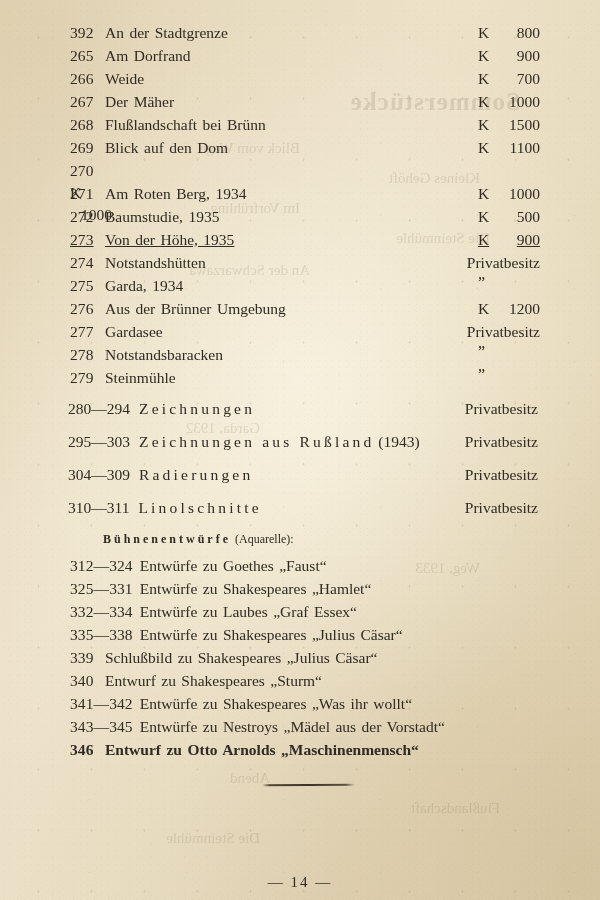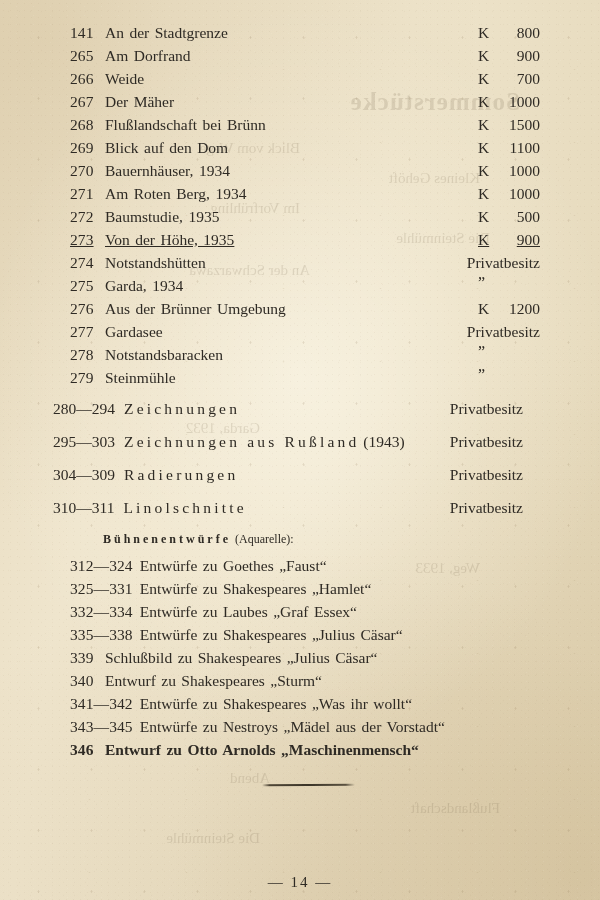--- a/index.html
+++ b/index.html
@@ -142,21 +142,21 @@
     padding-left: 13px;
     white-space: nowrap;
     font-size: 16px;
     position: relative;
     top: -3px;
   }
 
   
   .grow {
     position: absolute;
-    left: 53px;
+    left: 68px;
     width: 470px;
     height: 24px;
     display: flex;
     align-items: flex-end;
     font-size: 15.5px;
     line-height: 24px;
   }
   .grow .gnum {
     flex: 0 0 auto;
     white-space: nowrap;
@@ -229,21 +229,21 @@
   <div class="st-line" style="left:330px; top:770px;">Abend</div>
   <div class="st-line" style="left:100px; top:800px;">Flußlandschaft</div>
   <div class="st-line" style="left:340px; top:830px;">Die Steinmühle</div>
 </div>
 
 <div id="scratch"></div>
 
 <div id="content">
 
   <div class="row" style="top:22px;">
-    <span class="num">141</span>
+    <span class="num">392</span>
     <span class="title">An der Stadtgrenze</span>
     <span class="cur">K</span>
     <span class="price">800</span>
   </div>
   <div class="row" style="top:45px;">
     <span class="num">265</span>
     <span class="title">Am Dorfrand</span>
     <span class="cur">K</span>
     <span class="price">900</span>
   </div>
@@ -264,21 +264,21 @@
     <span class="title">Flußlandschaft bei Brünn</span>
     <span class="cur">K</span>
     <span class="price">1500</span>
   </div>
   <div class="row" style="top:137px;">
     <span class="num">269</span>
     <span class="title">Blick auf den Dom</span>
     <span class="cur">K</span>
     <span class="price">1100</span>
   </div>
-  <div class="row" style="top:160px;">
+  <div class="row" style="top:160px;flex-direction:column;">
     <span class="num">270</span>
     <span class="title">Bauernhäuser, 1934</span>
     <span class="cur">K</span>
     <span class="price">1000</span>
   </div>
   <div class="row" style="top:183px;">
     <span class="num">271</span>
     <span class="title">Am Roten Berg, 1934</span>
     <span class="cur">K</span>
     <span class="price">1000</span>

